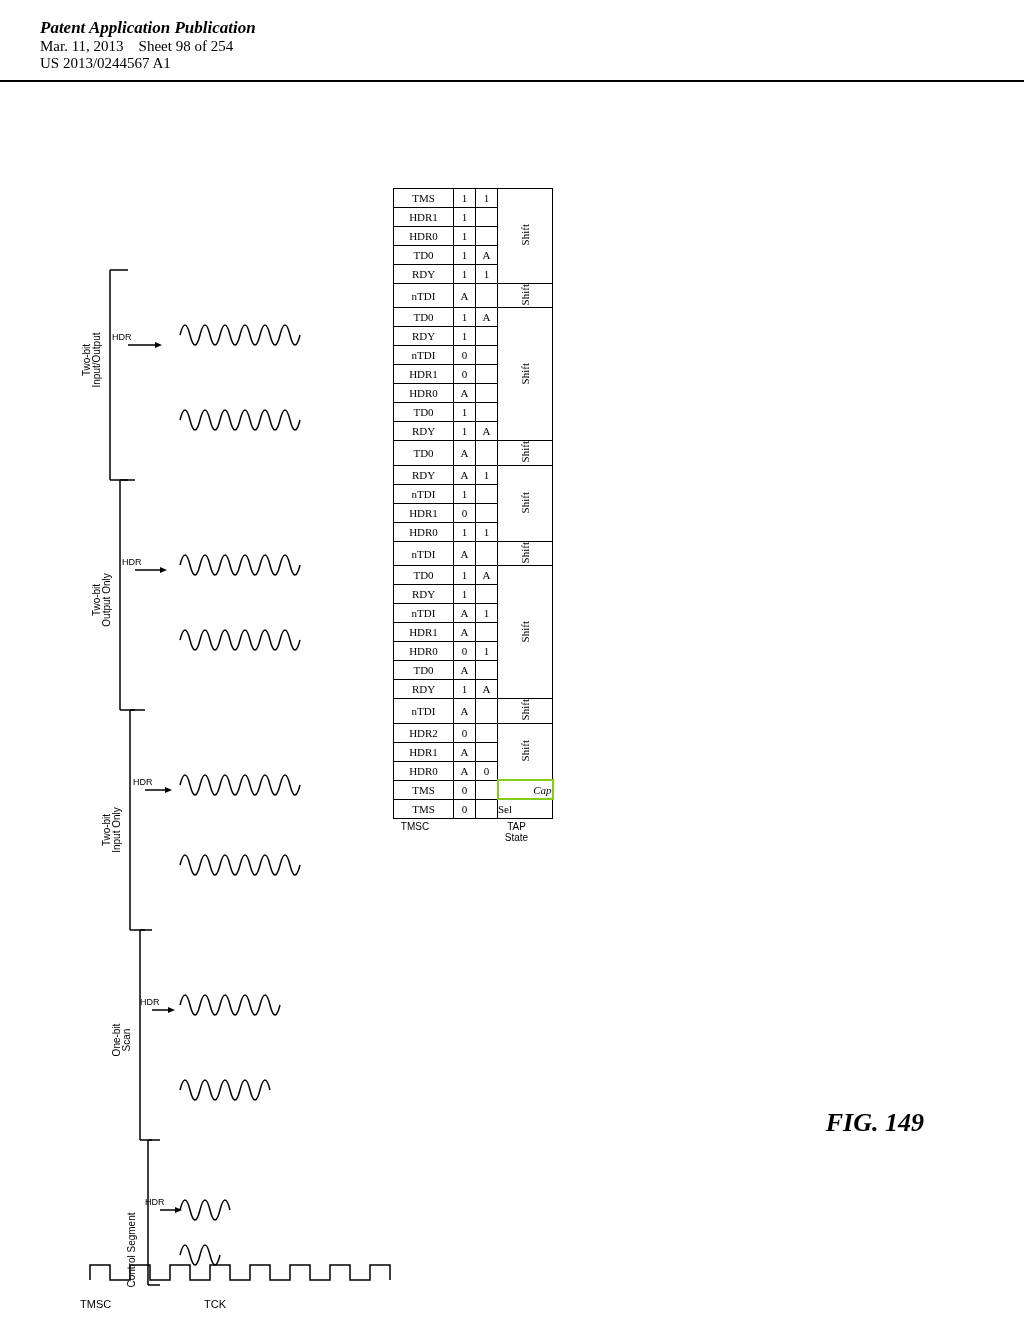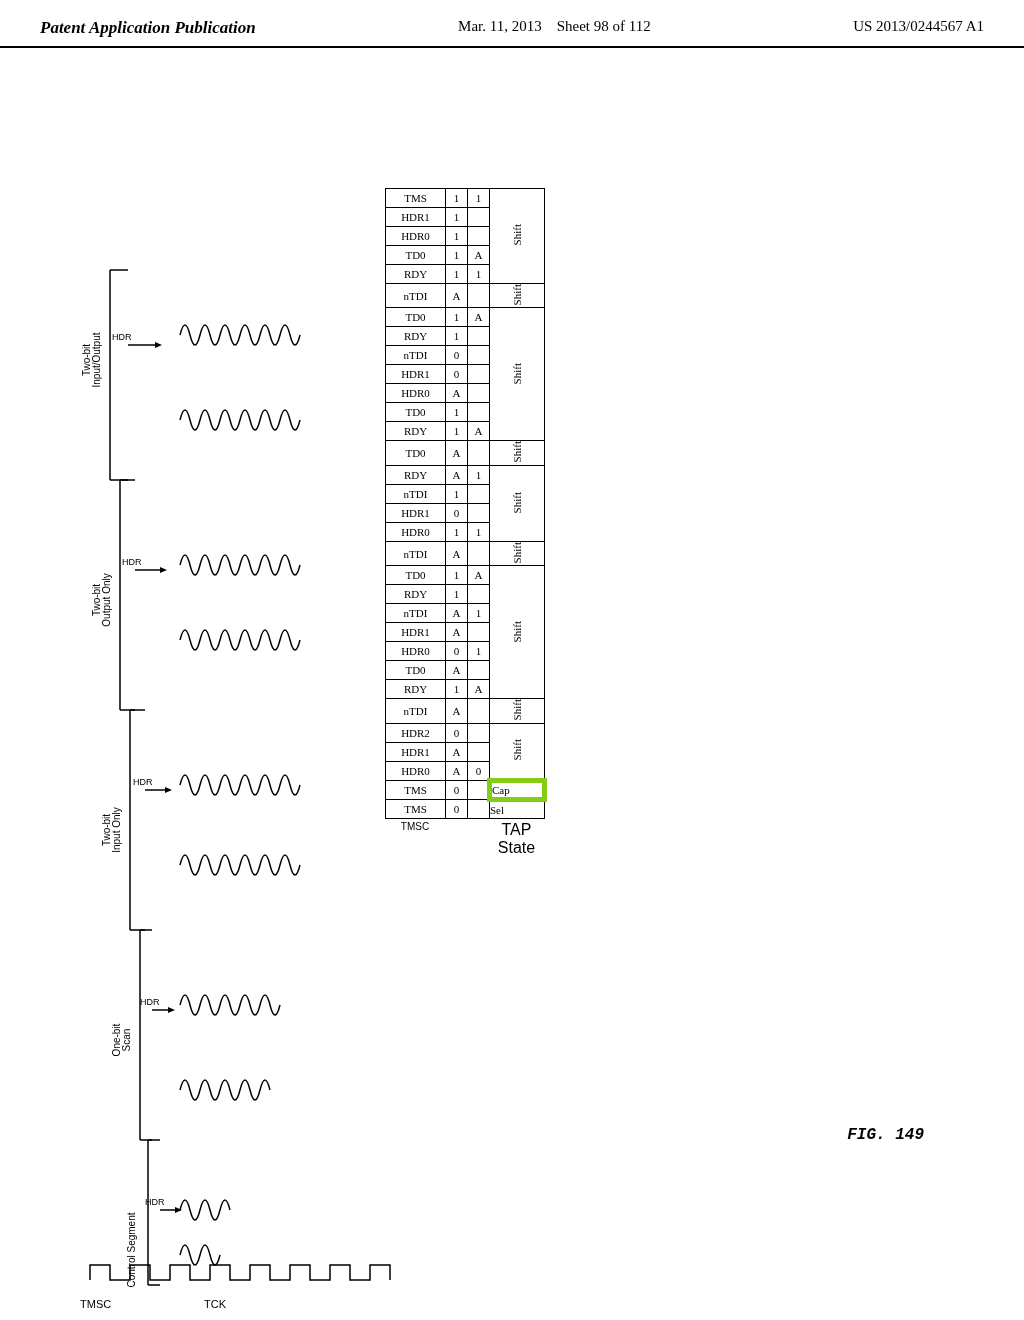--- a/index.html
+++ b/index.html
@@ -13,20 +13,21 @@
     }
 
     
     .header {
       display: flex;
       justify-content: space-between;
       align-items: flex-start;
       padding: 18px 40px 0 40px;
       border-bottom: 2px solid #000;
       padding-bottom: 8px;
+      flex-direction: column;
     }
     .header-left {
       font-size: 17px;
       font-weight: bold;
       font-style: italic;
     }
     .header-center {
       font-size: 15px;
       text-align: center;
     }
@@ -40,30 +41,30 @@
       top: 80px;
       left: 0;
       width: 1024px;
       height: 1230px;
     }
 
     
     .fig-label {
       position: absolute;
       right: 100px;
-      bottom: 166px;
-      font-size: 16px;
+      bottom: 172px;
+      font-size: 26px;
       font-weight: bold;
       font-style: italic;
-      font-family: Liberation Mono, monospace;
     }
 
     table.signal-table {
       border-collapse: collapse;
       font-size: 11px;
+      margin-left: 8px;
     }
     table.signal-table td {
       border: 1px solid #000;
       width: 60px;
       height: 19px;
       text-align: center;
       vertical-align: middle;
       padding: 0 2px;
     }
     table.signal-table td.narrow {
@@ -84,21 +85,21 @@
       position: absolute;
     }
   </style>
 </head>
 <body>
 
 <div class="header">
   <div class="header-left">Patent Application Publication</div>
   <div class="header-center">
     <span>Mar. 11, 2013</span>&nbsp;&nbsp;&nbsp;
-    <span>Sheet 98 of 112</span>
+    <span>Sheet 98 of 254</span>
   </div>
   <div class="header-right">US 2013/0244567 A1</div>
 </div>
 
 <div class="diagram-area">
 
   <svg class="waveform-svg" style="left:60px; top:90px; width:380px; height:1150px;" viewBox="0 0 380 1150">
 
     <text x="155" y="1138" font-size="11" font-family="Arial" text-anchor="middle">TCK</text>
 
@@ -375,34 +376,34 @@
           </tr>
         <tr>
             <td>HDR0</td>
             <td class="narrow">A</td>
             <td class="narrow">0</td>
           </tr>
         <tr>
             <td>TMS</td>
             <td class="narrow">0</td>
             <td class="narrow"></td>
-            <td style="width:55px; border:5px solid #84cc16; text-align:left; vertical-align:middle; padding:0; height:19px;">Cap</td>
+            <td style="width:55px; border:2px solid #84cc16; text-align:right; vertical-align:middle; padding:0; height:19px;font-style:italic;">Cap</td>
           </tr>
         <tr>
             <td>TMS</td>
             <td class="narrow">0</td>
             <td class="narrow"></td>
             <td style="width:55px; border:1px solid #000; text-align:left; vertical-align:middle; padding:0; height:19px;">Sel</td>
           </tr>
       </tbody>
     </table>
 
     <div style="display:flex; margin-top:2px;">
       <div style="width:60px; font-size:10px; text-align:center; font-family:Arial;">TMSC</div>
       <div style="width:22px; font-size:10px; text-align:center; font-family:Arial;"></div>
       <div style="width:22px; font-size:10px; text-align:center; font-family:Arial;"></div>
-      <div style="width:55px; font-size:16px; text-align:center; font-family:Arial;">TAP<br>State</div>
+      <div style="width:55px; font-size:10px; text-align:center; font-family:Arial;">TAP<br>State</div>
     </div>
   </div>
 
   <div class="fig-label">FIG. 149</div>
 
 </div>
 
 </body></html>

